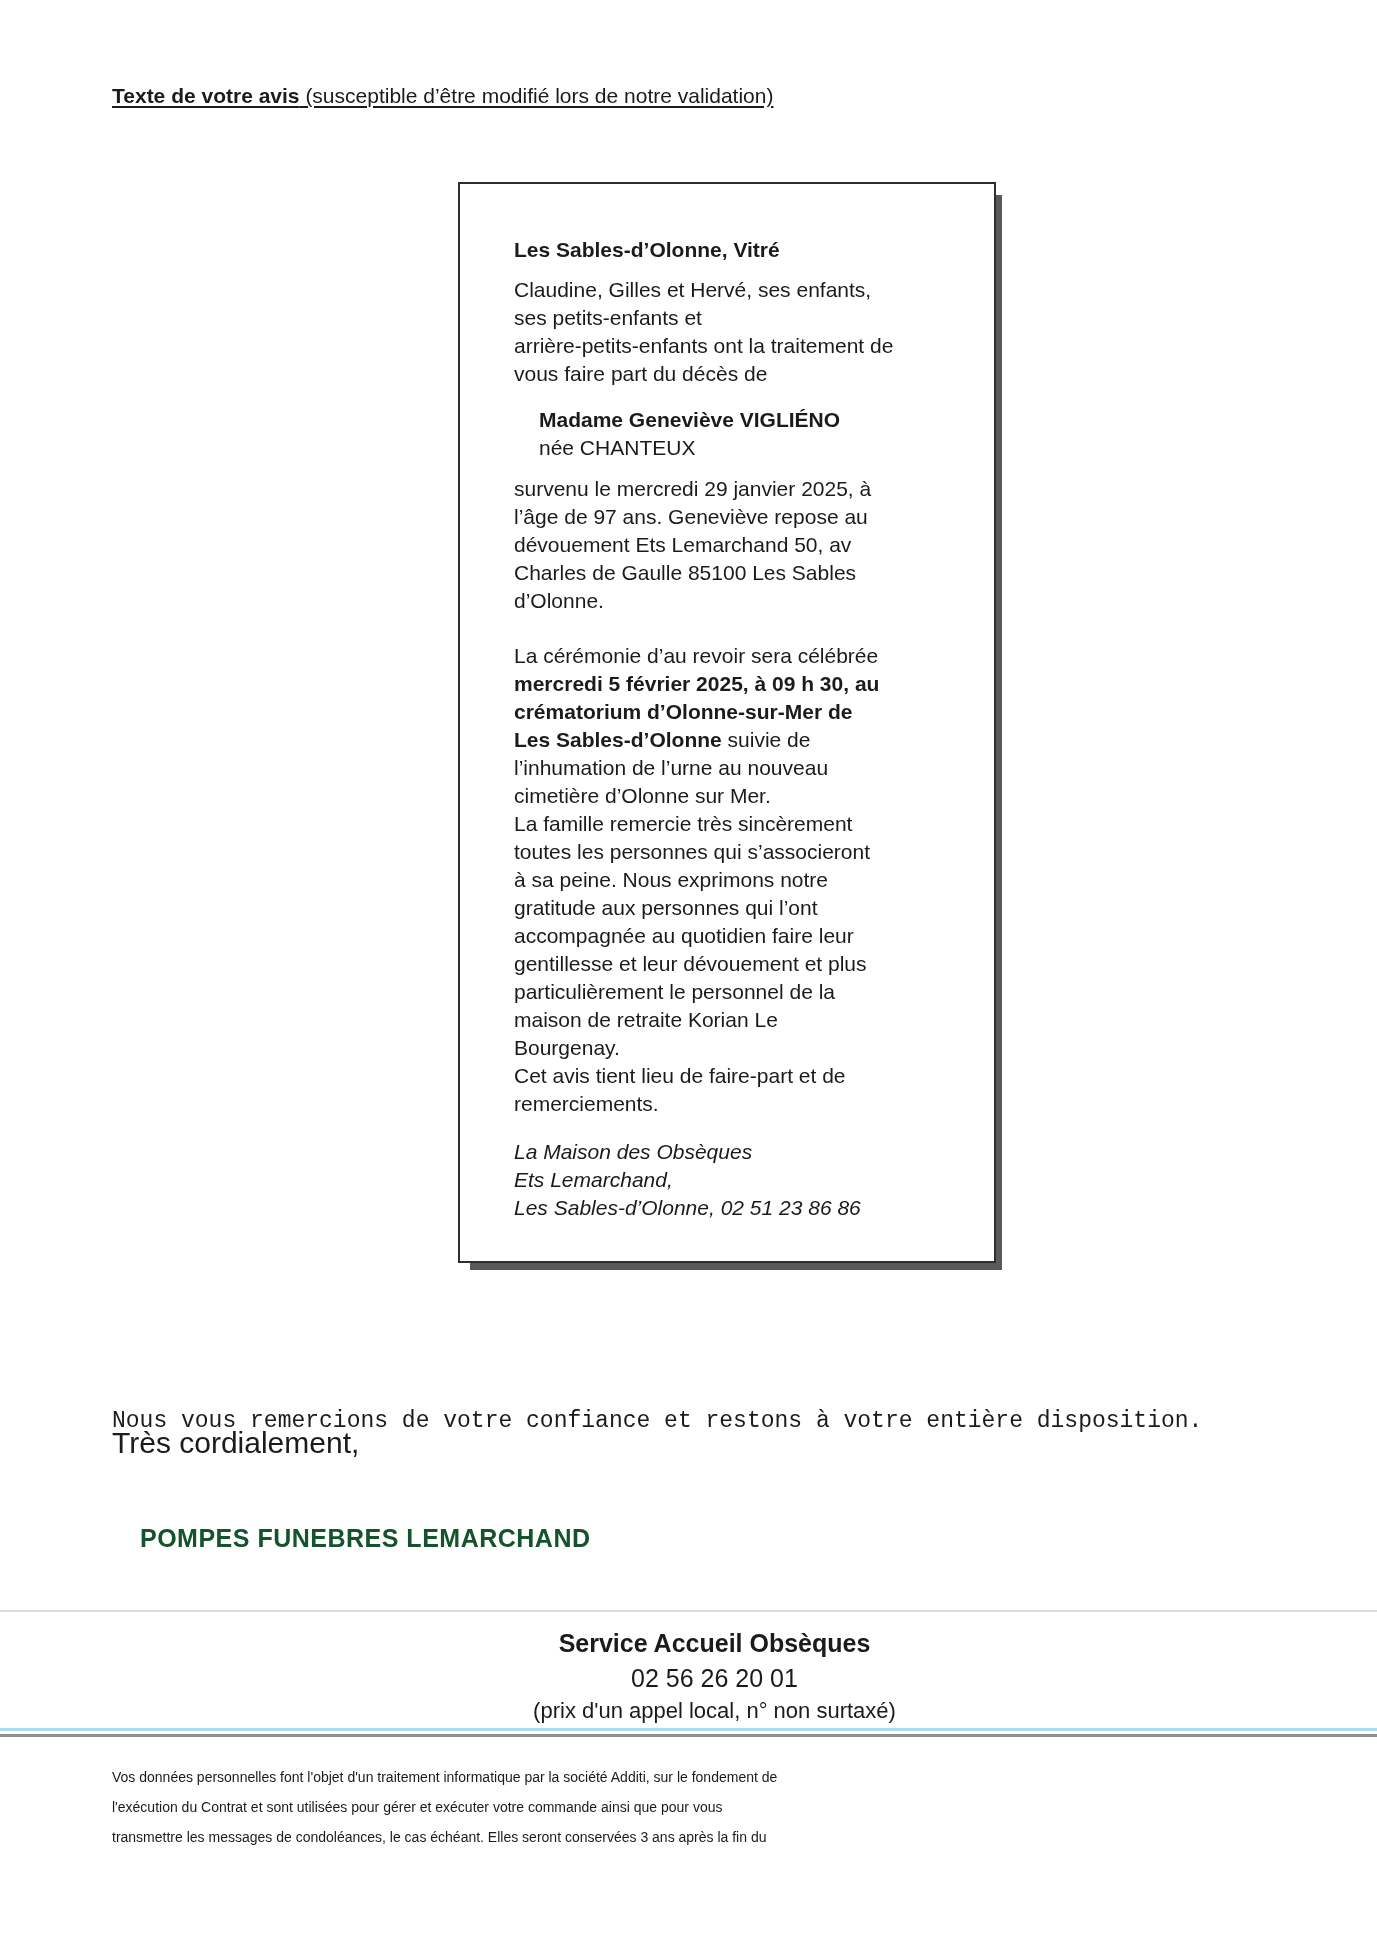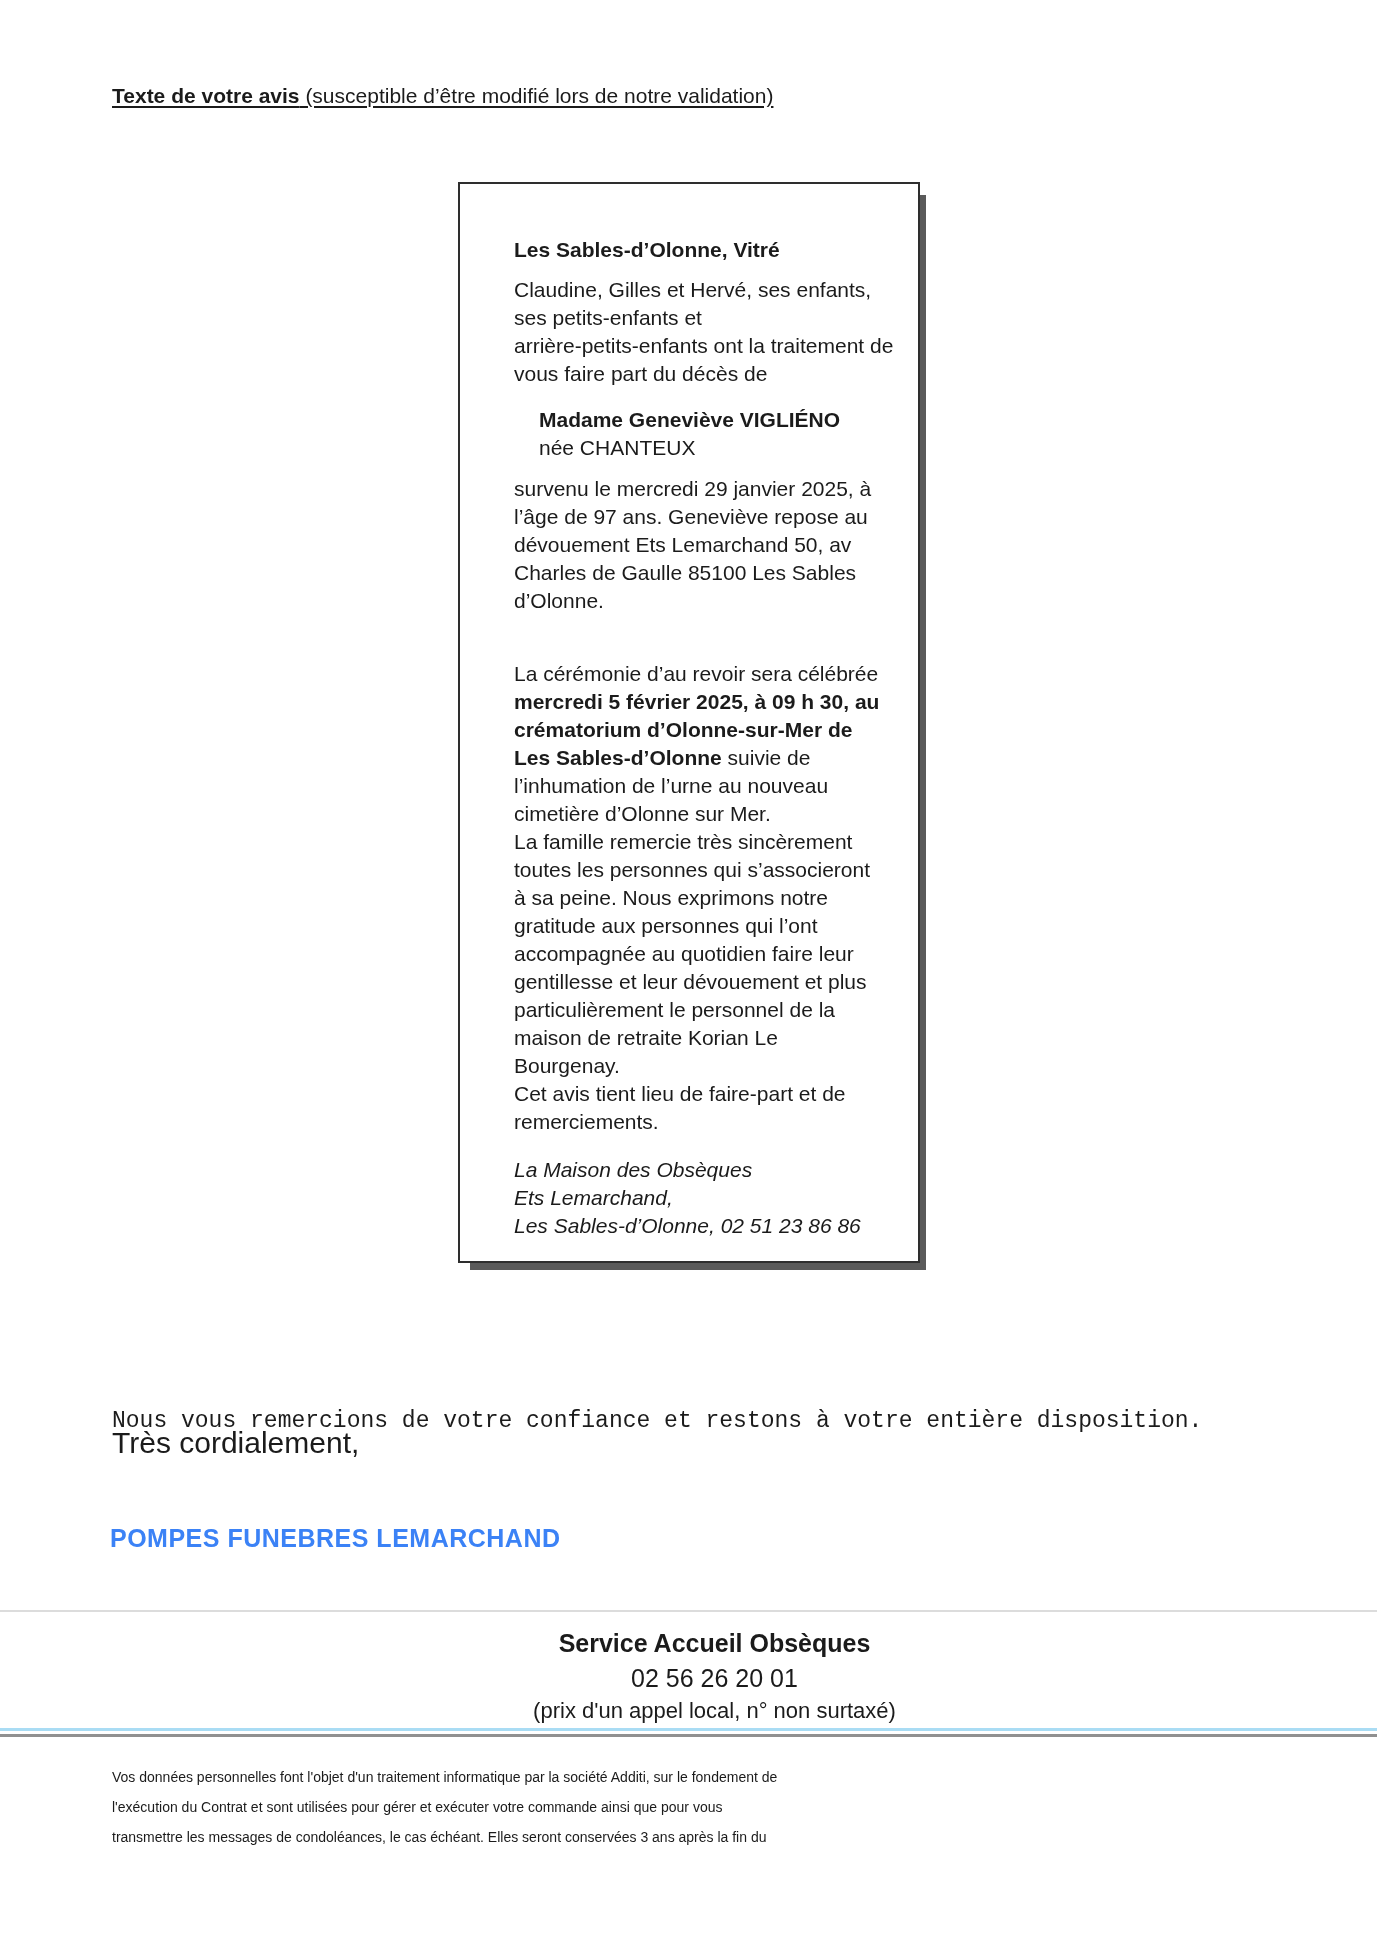--- a/index.html
+++ b/index.html
@@ -24,21 +24,21 @@
     text-decoration: underline;
     text-underline-offset: 3px;
     white-space: nowrap;
   }
 
   
   .notice-box {
     position: absolute;
     left: 458px;
     top: 182px;
-    width: 462px;
+    width: 538px;
     height: 1081px;
     box-sizing: border-box;
     border: 2px solid #2e2e2e;
     background: #ffffff;
     box-shadow: 9px 10px 0 -3px #5a5a5a;
     padding: 52px 18px 0 54px;
   }
   .nblock { font-size: 21px; line-height: 28px; }
   .nblock.indent { padding-left: 25px; }
   .nblock.italic { font-style: italic; }
@@ -135,21 +135,21 @@
           <div class="nline"><span class="b">Madame Geneviève VIGLIÉNO</span></div>
           <div class="nline"><span>née CHANTEUX</span></div>
         </div>
         <div class="nblock" style="margin-top: 13px;">
           <div class="nline"><span>survenu le mercredi 29 janvier 2025, à</span></div>
           <div class="nline"><span>l’âge de 97 ans. Geneviève repose au</span></div>
           <div class="nline"><span>dévouement Ets Lemarchand 50, av</span></div>
           <div class="nline"><span>Charles de Gaulle 85100 Les Sables</span></div>
           <div class="nline"><span>d’Olonne.</span></div>
         </div>
-        <div class="nblock" style="margin-top: 45px;">
+        <div class="nblock" style="margin-top: 27px;">
           <div class="nline"><span>La cérémonie d’au revoir sera célébrée</span></div>
           <div class="nline"><span class="b">mercredi 5 février 2025, à 09 h 30, au</span></div>
           <div class="nline"><span class="b">crématorium d’Olonne-sur-Mer de</span></div>
           <div class="nline"><span class="b">Les Sables-d’Olonne</span><span> suivie de</span></div>
           <div class="nline"><span>l’inhumation de l’urne au nouveau</span></div>
           <div class="nline"><span>cimetière d’Olonne sur Mer.</span></div>
           <div class="nline"><span>La famille remercie très sincèrement</span></div>
           <div class="nline"><span>toutes les personnes qui s’associeront</span></div>
           <div class="nline"><span>à sa peine. Nous exprimons notre</span></div>
           <div class="nline"><span>gratitude aux personnes qui l’ont</span></div>
@@ -164,21 +164,21 @@
         <div class="nblock italic" style="margin-top: 20px;">
           <div class="nline"><span>La Maison des Obsèques</span></div>
           <div class="nline"><span>Ets Lemarchand,</span></div>
           <div class="nline"><span>Les Sables-d’Olonne, 02 51 23 86 86</span></div>
         </div>
       </div>
   </div>
 
   <div class="thanks">Nous vous remercions de votre confiance et restons à votre entière disposition.</div>
   <div class="salutation">Très cordialement,</div>
-  <div class="company" style="color: #3b82f6;">POMPES FUNEBRES LEMARCHAND</div>
+  <div class="company" style="color: #14532d; margin-left: 30px;">POMPES FUNEBRES LEMARCHAND</div>
 
   <div class="footer-top-line"></div>
   <div class="footer-band">
     <div class="service-title">Service Accueil Obsèques</div>
     <div class="phone">02 56 26 20 01</div>
     <div class="phone-note">(prix d'un appel local, n° non surtaxé)</div>
   </div>
   <div class="footer-blue-line" style="background: rgb(169, 220, 244);"></div>
   <div class="footer-gray-line" style="background: rgb(144, 144, 144);"></div>
 

